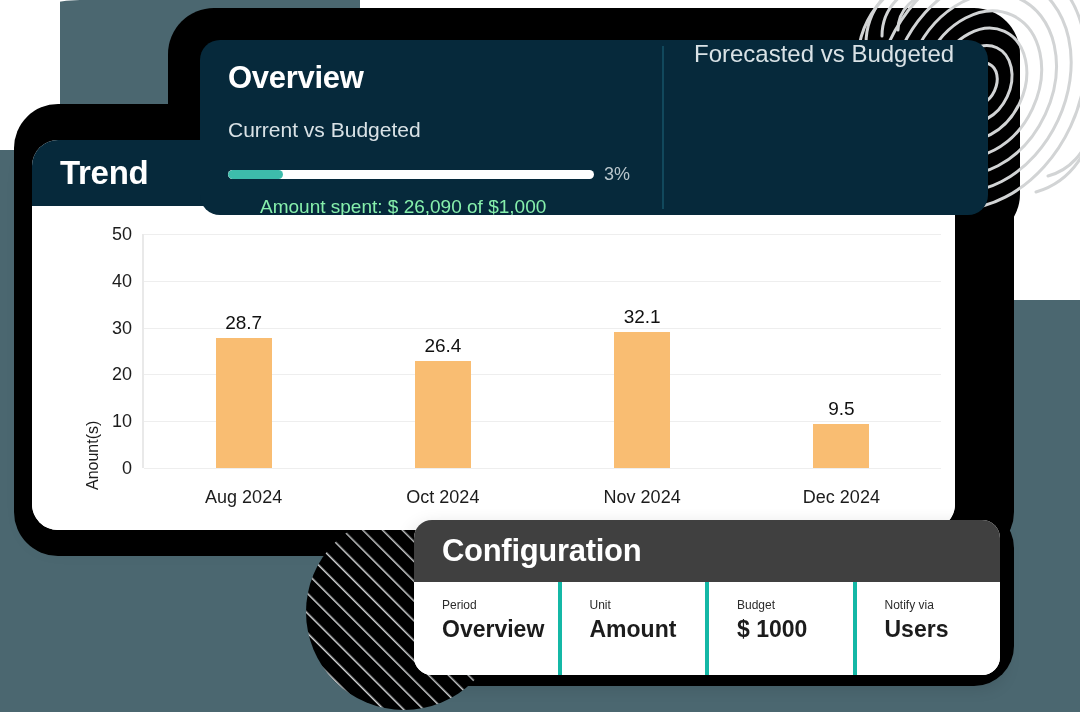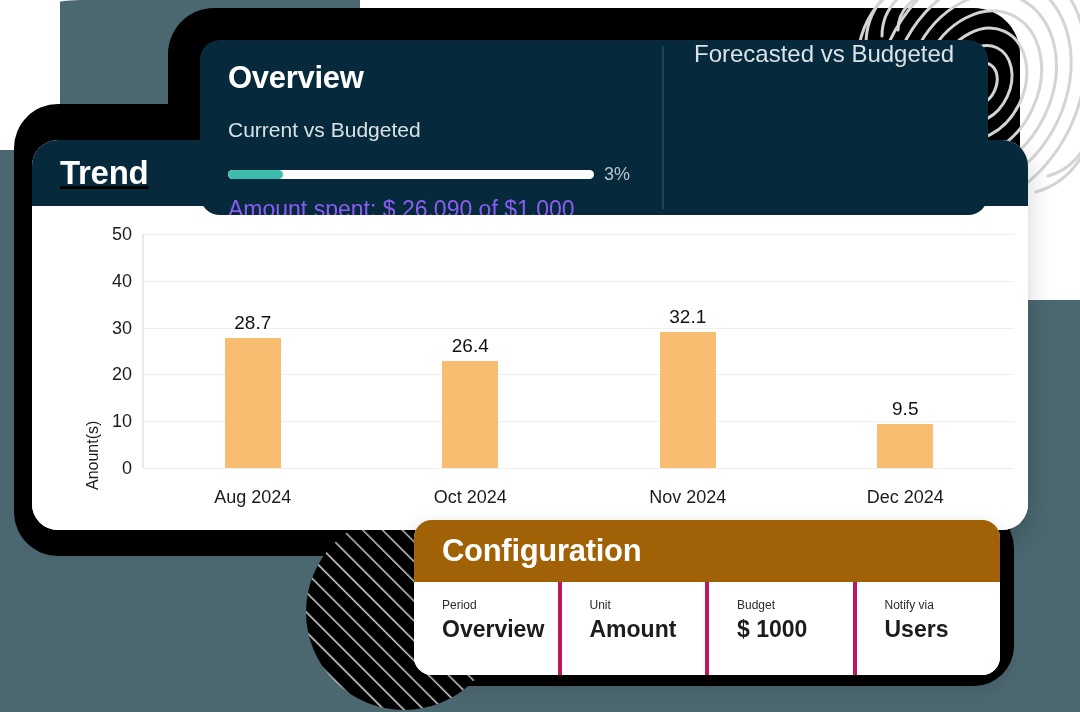--- a/index.html
+++ b/index.html
@@ -57,27 +57,26 @@
     left: 306px; top: 514px;
     width: 196px; height: 196px;
     z-index: 3;
     pointer-events: none;
   }
 
   
   .trend-card {
     position: absolute;
     left: 32px; top: 140px;
-    width: 996px; height: 390px;
+    width: 923px; height: 390px;
     border-radius: 26px;
     overflow: hidden;
     background: #ffffff;
     z-index: 4;
     box-shadow: 0 10px 26px rgba(0,0,0,0.18);
-    text-decoration: underline;
   }
   .trend-header {
     height: 66px;
     background: #06293b;
     display: flex; align-items: center;
     padding-left: 28px;
   }
   .trend-title {
     color: #ffffff;
     font-size: 33px;
@@ -213,60 +212,61 @@
   .progress-fill {
     height: 100%;
     background: #3dbcab;
     border-radius: 6px;
   }
   .progress-pct {
     color: #b9c6cc;
     font-size: 18px;
   }
   .ov-spent {
-    color: #8b5cf6;
-    font-size: 23px;
+    color: #86efac;
+    font-size: 19px;
+    margin-left: 32px;
   }
   .ov-right-title {
     color: #d9e2e6;
     font-size: 24px;
   }
 
   
   .config-card {
     position: absolute;
     left: 414px; top: 520px;
     width: 586px; height: 155px;
     border-radius: 18px;
     overflow: hidden;
     background: #ffffff;
     z-index: 5;
     box-shadow: 0 8px 20px rgba(0,0,0,0.2);
   }
   .config-header {
     height: 62px;
-    background: #a16207;
+    background: #404040;
     display: flex; align-items: center;
     padding-left: 28px;
   }
   .config-title {
     color: #ffffff;
     font-size: 31px;
     font-weight: bold;
     letter-spacing: -0.3px;
   }
   .config-body {
     height: 93px;
     display: flex;
     background: #ffffff;
   }
   .config-col {
     flex: 1 1 0;
     padding: 16px 0 0 28px;
-    border-left: 4px solid #be185d;
+    border-left: 4px solid #14b8a6;
   }
   .config-col:first-child { border-left: none; padding-left: 28px; }
   .cfg-label {
     font-size: 12px;
     color: #2b2b2b;
     margin-bottom: 4px;
   }
   .cfg-value {
     font-size: 23px;
     font-weight: bold;

